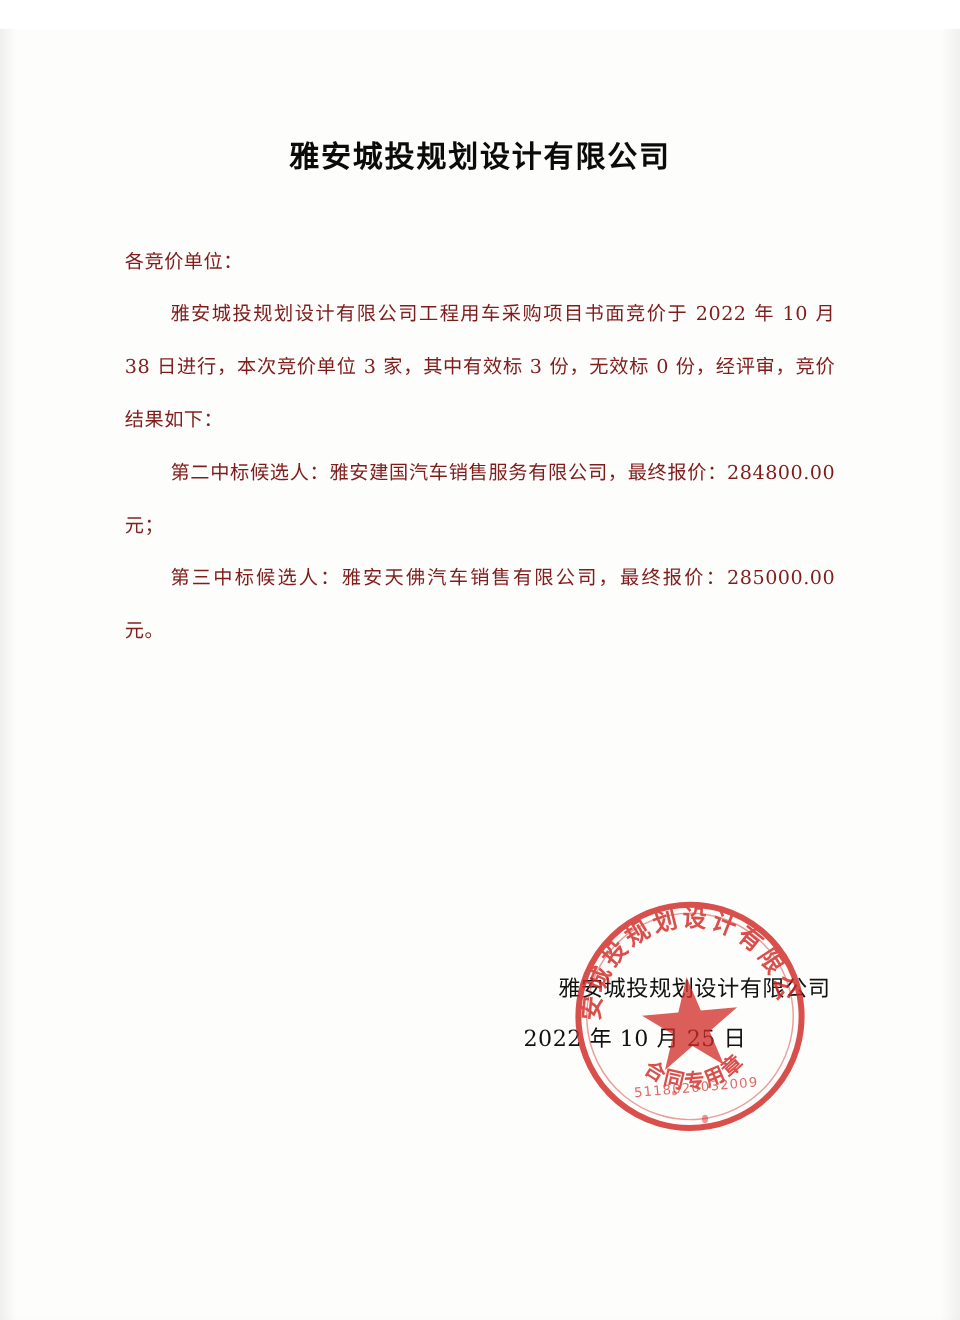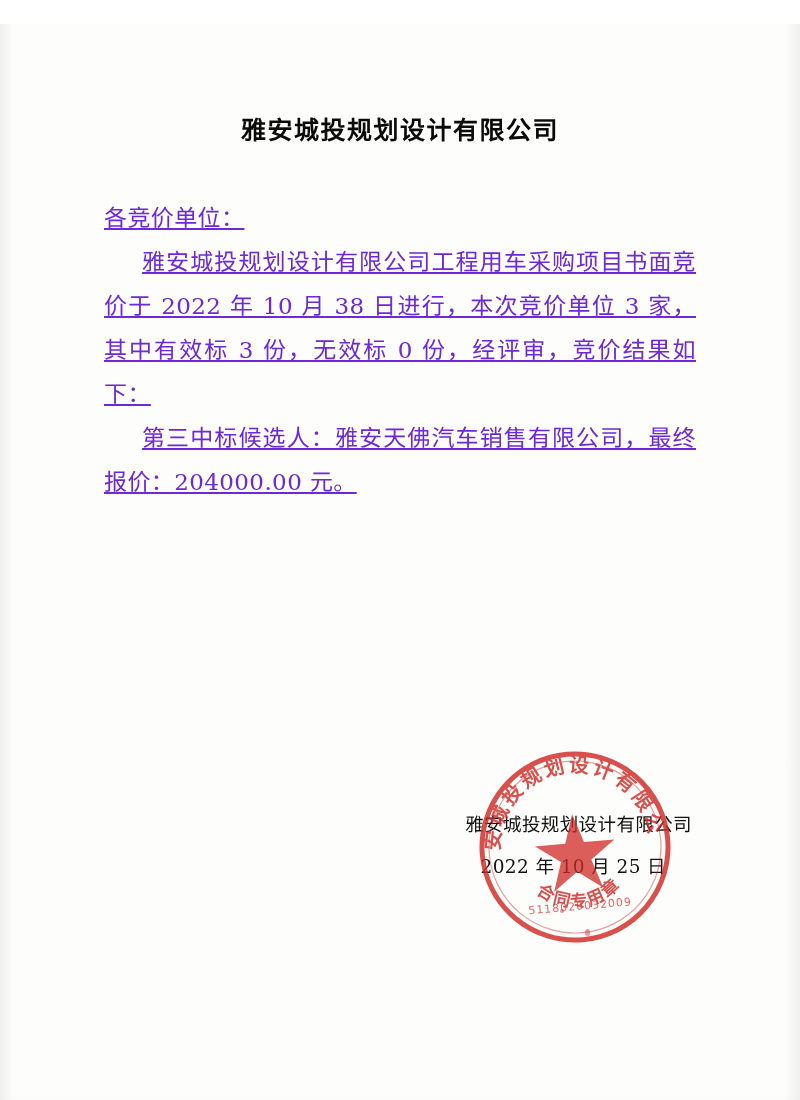--- a/index.html
+++ b/index.html
@@ -61,25 +61,24 @@
     font-size: 25px;
     letter-spacing: 1.5px;
     line-height: 46px;
     color: #0b0b0b;
   }
 
   .content {
     margin: 0 auto;
     width: 592px;
     margin-top: 42px;
-    font-size: 23px;
+    font-size: 16px;
     line-height: 44px;
-    color: #6d28d9;
+    color: #7f1d1d;
     letter-spacing: 0.4px;
-    text-decoration: underline;
   }
   .para {
     margin: 0;
     text-align: justify;
     text-justify: inter-ideograph;
   }
   .para.indent {
     text-indent: 38px;
   }
 
@@ -88,21 +87,21 @@
     right: 108px;
     top: 780px;
     width: 300px;
     text-align: right;
     font-size: 18.5px;
     line-height: 42px;
     color: #111;
     letter-spacing: 0.4px;
   }
   .sig-line { display: block; white-space: nowrap; }
-  .sig-date { padding-right: 26px; }
+  .sig-date { padding-right: 26px; text-align: center; }
 
   
   .seal {
     position: absolute;
     left: 470px;
     top: 718px;
     width: 210px;
     height: 210px;
     opacity: 0.82;
     transform: rotate(-5deg);
@@ -130,21 +129,22 @@
 
   <div class="doc-body">
 
     <div class="title-block">
       <div class="title-line">雅安城投规划设计有限公司</div>
     </div>
 
     <div class="content">
       <p class="para">各竞价单位：</p>
       <p class="para indent">雅安城投规划设计有限公司工程用车采购项目书面竞价于 2022 年 10 月 38 日进行，本次竞价单位 3 家，其中有效标 3 份，无效标 0 份，经评审，竞价结果如下：</p>
-      <p class="para indent">第三中标候选人：雅安天佛汽车销售有限公司，最终报价：204000.00 元。</p>
+      <p class="para indent">第二中标候选人：雅安建国汽车销售服务有限公司，最终报价：284800.00 元；</p>
+      <p class="para indent">第三中标候选人：雅安天佛汽车销售有限公司，最终报价：285000.00 元。</p>
     </div>
 
   </div>
 
   <div class="signature">
     <span class="sig-line">雅安城投规划设计有限公司</span>
     <span class="sig-line sig-date">2022 年 10 月 25 日</span>
   </div>
 
   <div class="seal">

